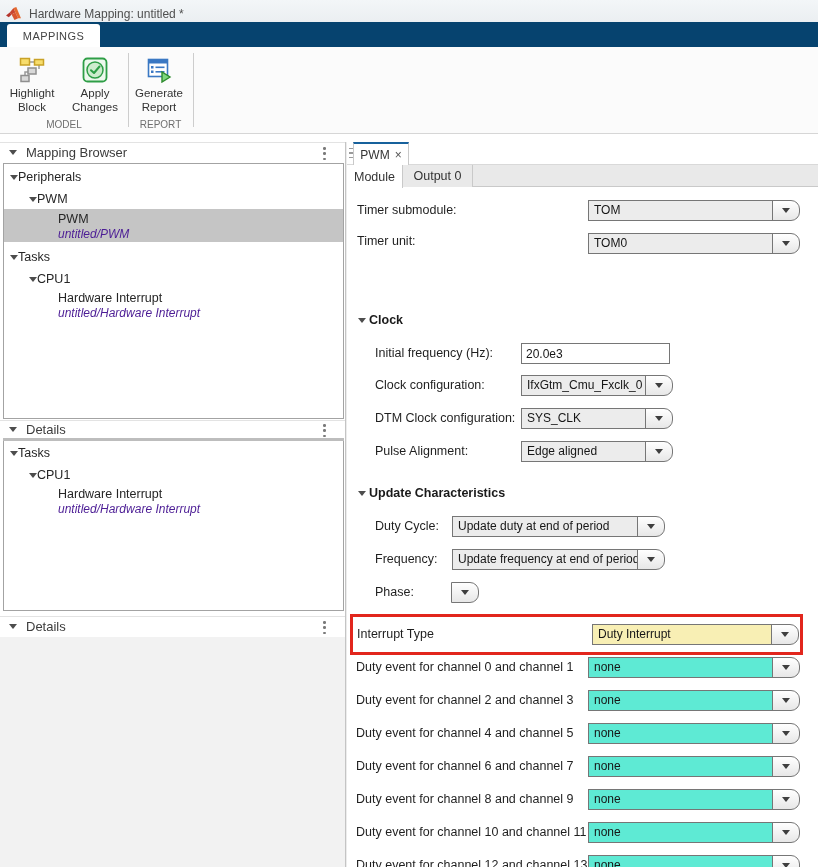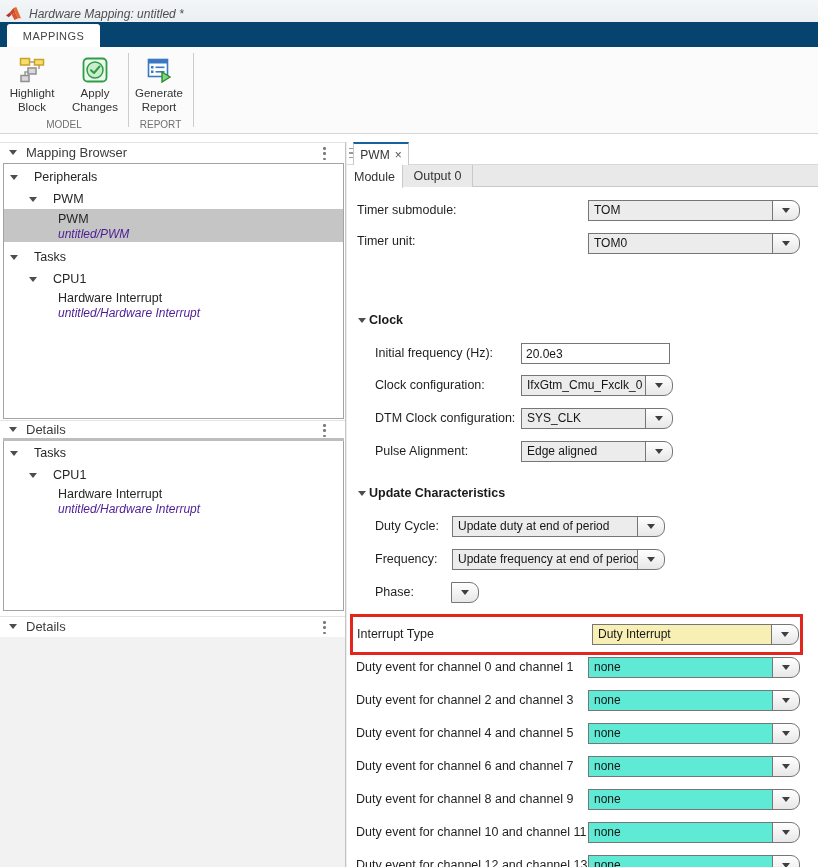--- a/index.html
+++ b/index.html
@@ -2,21 +2,21 @@
 <html><head>
 <meta charset="utf-8">
 <style>
   * { margin:0; padding:0; box-sizing:border-box; }
   html,body { width:818px; height:867px; }
   body { font-family:"Liberation Sans", sans-serif; background:#ffffff; position:relative; overflow:hidden; color:#1a1a1a; }
 
   
   .titlebar { position:absolute; left:0; top:0; width:818px; height:28px;
     background:linear-gradient(#f3f6f8,#e9edf0); border-bottom:1px solid #dfe3e6;
-    display:flex; align-items:center;font-style:italic; }
+    display:flex; align-items:center; }
   .titlebar .logo { width:15px; height:14px; margin-left:6px; }
   .titlebar .title { margin-left:8px; font-size:12px; color:#4f4f4f; }
 
   
   .ribbon { position:absolute; left:0; top:22px; width:818px; height:25px; background:#06436f; }
   .ribbon-tab { position:absolute; left:7px; top:2px; width:93px; height:23px; background:#ffffff;
     border-radius:3px 3px 0 0; font-size:11px; letter-spacing:.4px; color:#444;
     display:flex; align-items:center; justify-content:center; }
 
   
@@ -34,21 +34,21 @@
   .panel-header .tri { margin-left:9px; }
   .panel-header .ph-title { margin-left:9px; font-size:13px; color:#3c3c3c; }
   .kebab { position:absolute; right:18px; top:4px; width:4px; height:13px;
     display:flex; flex-direction:column; justify-content:space-between; }
   .kebab i { width:2.5px; height:2.5px; background:#7a7a7a; border-radius:50%; }
 
   .tree-panel { position:absolute; left:3px; width:341px; background:#ffffff; border:1px solid #a3a3a3; }
   .tri { width:0; height:0; border-left:4px solid transparent; border-right:4px solid transparent;
     border-top:5px solid #4d4d4d; display:inline-block; }
   .tree-row { position:absolute; height:18px; display:flex; align-items:center; width:100%; }
-  .tree-row .tree-label { font-size:12.5px; color:#262626; margin-left:16px; }
+  .tree-row .tree-label { font-size:12.5px; color:#262626; margin-left:0; }
   .tree-leaf { position:absolute; width:100%; }
   .leaf-title { font-size:12.5px; color:#262626; }
   .leaf-sub { font-size:12px; font-style:italic; color:#4c1d95; margin-top:1px; }
   .selected-bg { background:#c5c5c5; }
   .splitter { position:absolute; left:3px; width:341px; height:3px; background:#bdbdbd; }
   .left-bottom-fill { position:absolute; left:0; top:637px; width:345px; height:230px; background:#f2f2f2; }
 
   .vdivider { position:absolute; left:345px; top:142px; width:1px; height:725px; background:#c4c4c4; }
   .vdivider2 { position:absolute; left:346px; top:142px; width:1px; height:725px; background:#ececec; }
 

